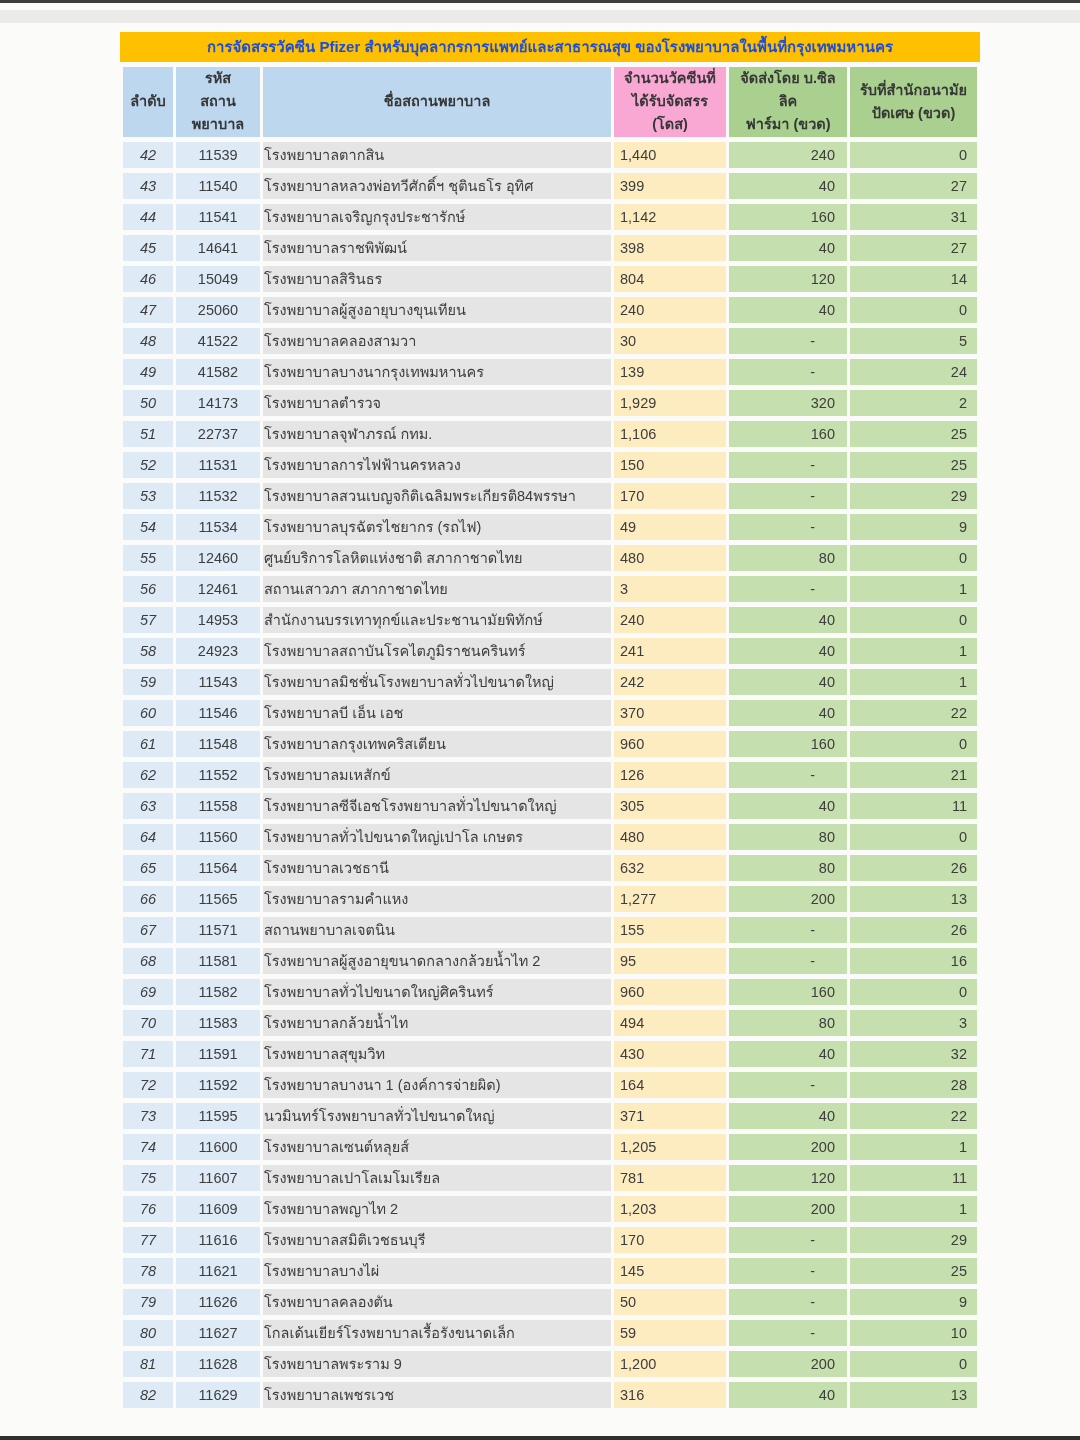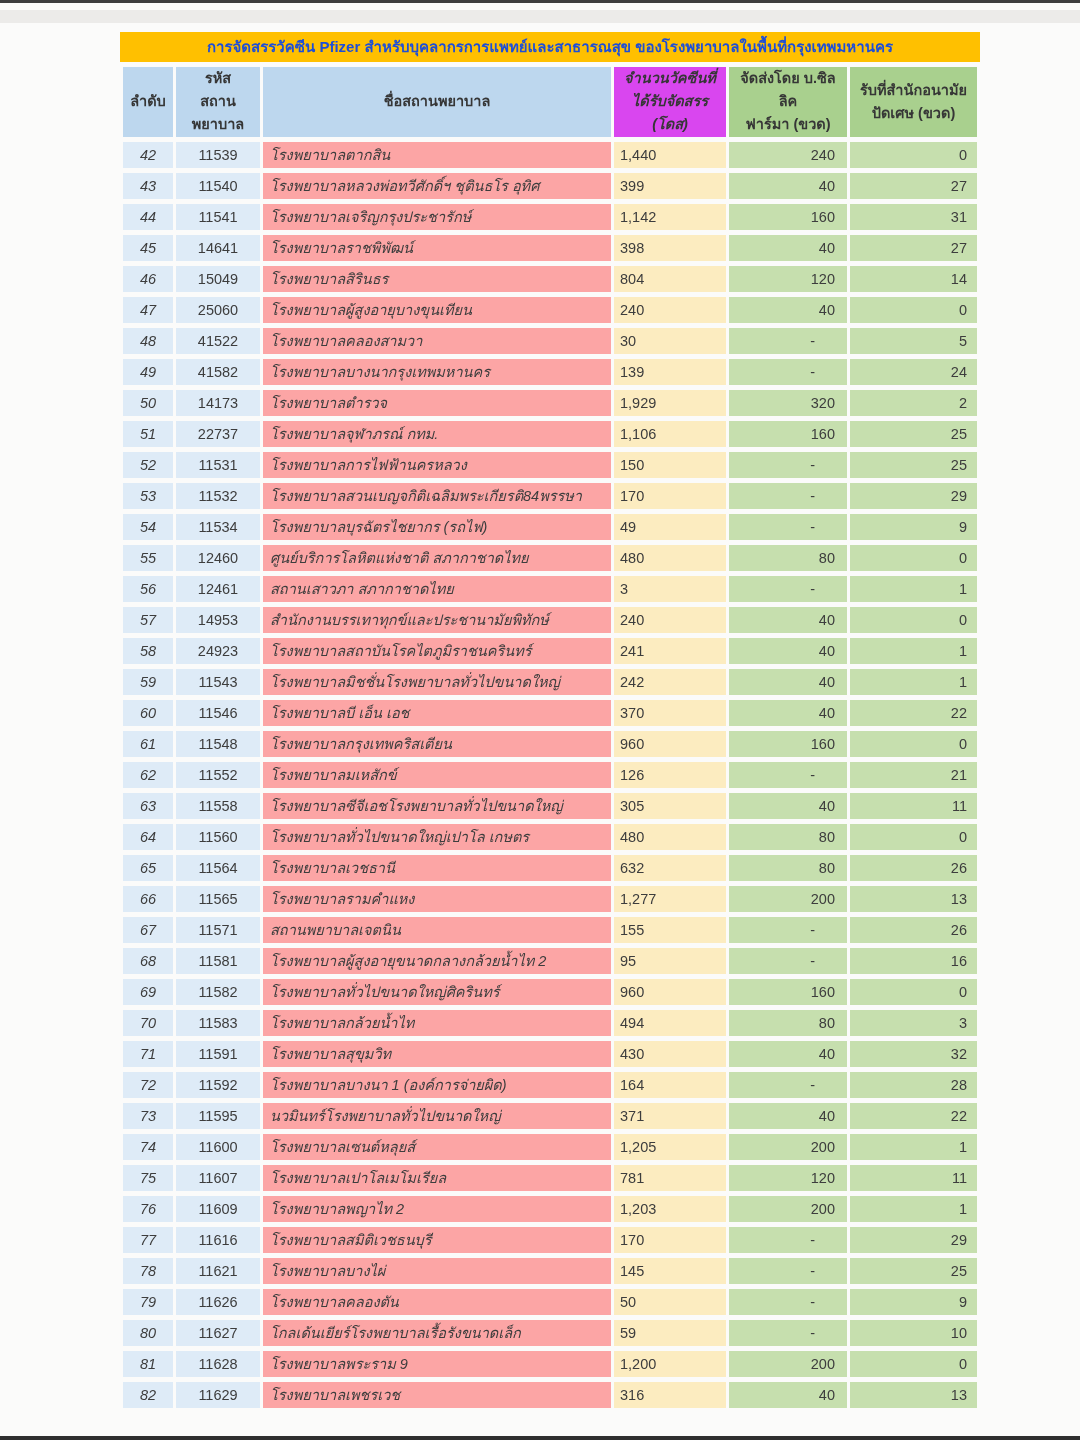--- a/index.html
+++ b/index.html
@@ -23,26 +23,26 @@
     border-collapse:separate;border-spacing:3px 5px;
     width:860px;table-layout:fixed;
     font-size:14.5px;color:#3d3d3d;
   }
   th{
     font-weight:bold;text-align:center;vertical-align:middle;
     white-space:pre-line;line-height:1.6;height:66px;padding:0 2px;
     color:#363636;font-size:14.5px;
   }
   th.h-blue{background:#BDD7EE;margin-left:38px;}
-  th.h-yellow{background:#d946ef;font-style:italic;}
+  th.h-yellow{background:#f9a8d4;}
   th.h-green{background:#A9D08E;}
   td{height:26px;padding:0 6px;vertical-align:middle;}
   .c-order{background:#DEEBF7;text-align:center;font-style:italic;}
   .c-code{background:#DEEBF7;text-align:center;margin-top:20px;}
-  .c-name{background:#fca5a5;text-align:left;padding-left:7px;white-space:nowrap;overflow:hidden;font-style:italic;}
+  .c-name{background:#e5e5e5;text-align:left;padding-left:1px;white-space:nowrap;overflow:hidden;}
   .c-doses{background:#FCECC0;padding-right:10px;}
   .c-zuellig{background:#C6DFAE;text-align:right;padding-right:12px;}
   .c-round{background:#C6DFAE;text-align:right;padding-right:10px;}
   td.dash{padding-right:32px;}
 </style>
 </head>
 <body>
 
 <div class="top-edge"></div>
 <div class="top-shadow"></div>

